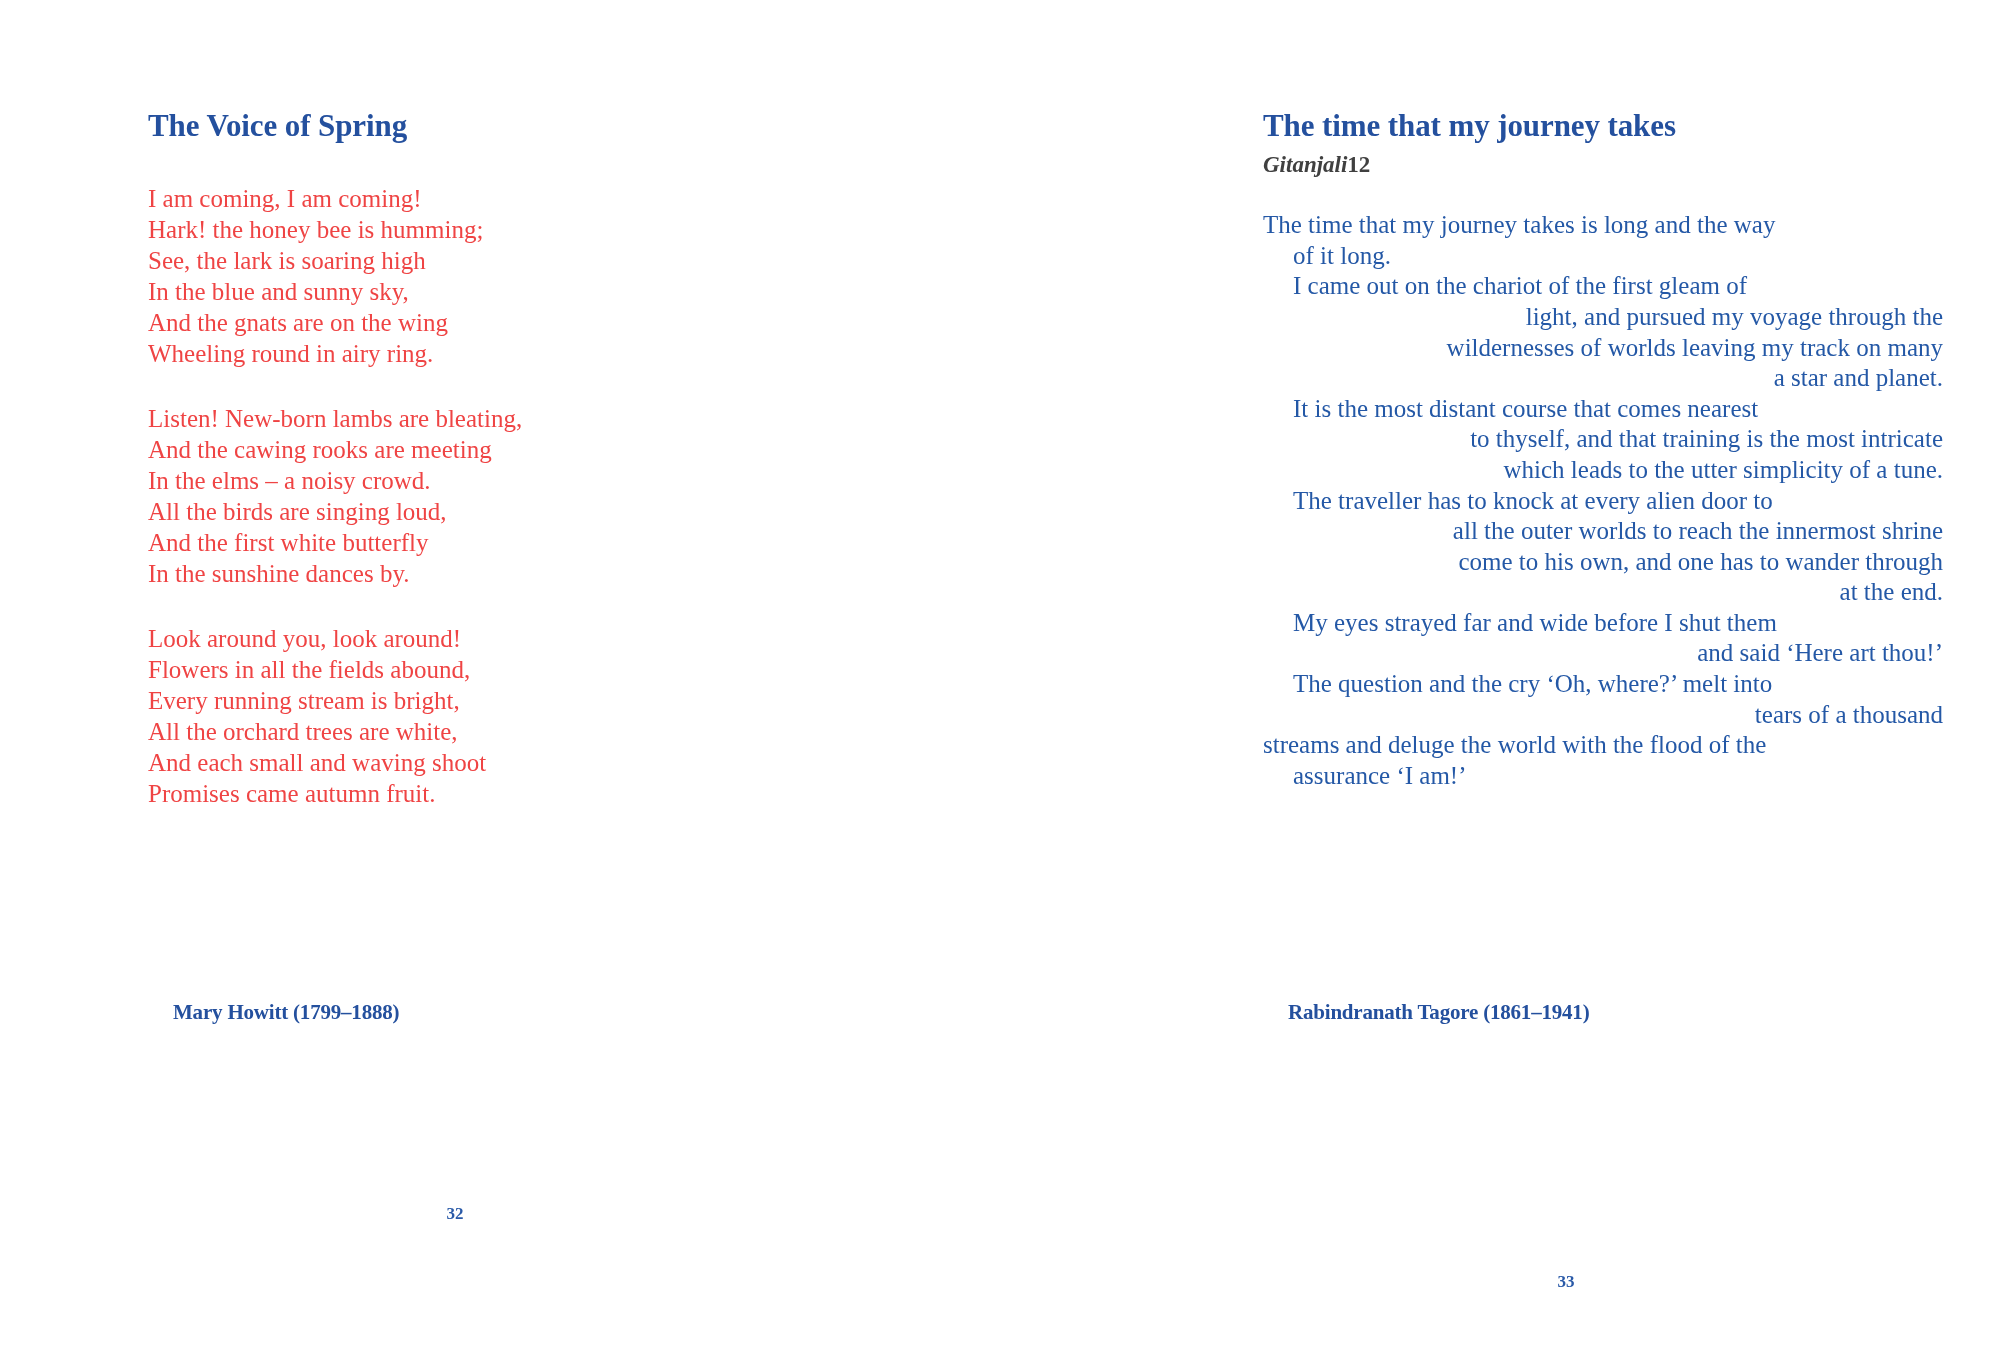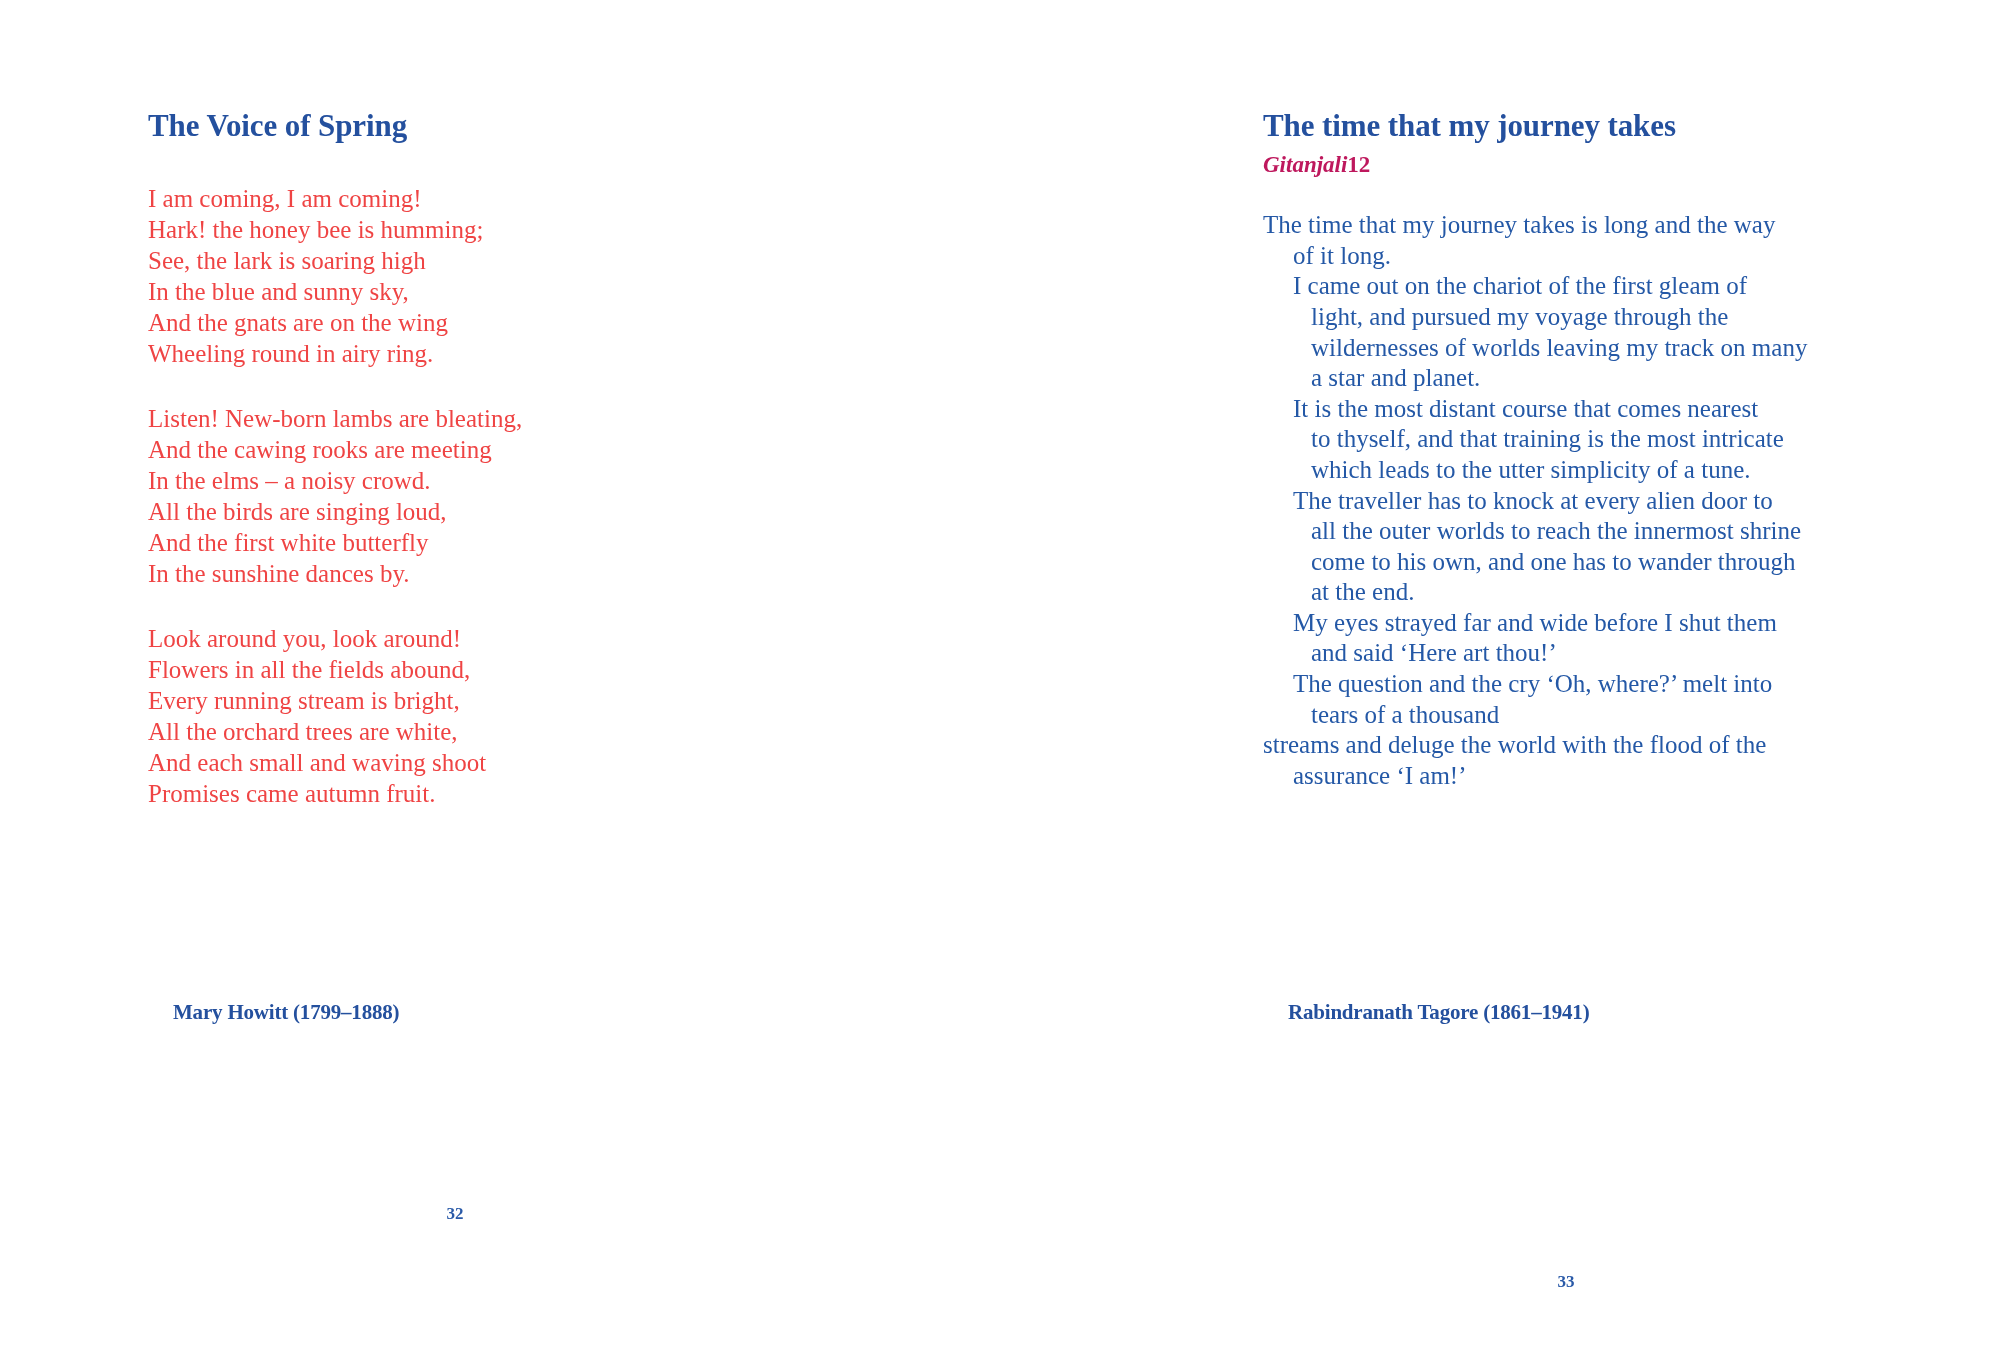--- a/index.html
+++ b/index.html
@@ -49,21 +49,21 @@
     letter-spacing: -0.1px;
     margin: 0 0 0 0;
     color: #24509e;
     white-space: nowrap;
   }
 
   .poem-subtitle {
     font-size: 23px;
     line-height: 1.2;
     margin: 6px 0 0 0;
-    color: #be185d;
+    color: #404040;
     font-weight: bold;
   }
   .poem-subtitle .work {
     font-style: italic;
   }
   .poem-subtitle .num {
     font-style: normal;
     font-weight: bold;
   }
 
@@ -90,21 +90,21 @@
   }
   .prose-line {
     font-size: 25px;
     line-height: 30.6px;
     color: #2458a6;
     white-space: pre-wrap;
     font-weight: 400;
   }
   .ind-0 { margin-left: 0px;  }
   .ind-1 { margin-left: 30px; }
-  .ind-2 { margin-left: 48px; }
+  .ind-2 { margin-left: 60px; text-align: right; }
 
   
   .attribution {
     font-weight: bold;
     font-size: 21px;
     line-height: 1.2;
     color: #24509e;
     letter-spacing: -0.2px;
     white-space: nowrap;
     margin-left: 25px;

